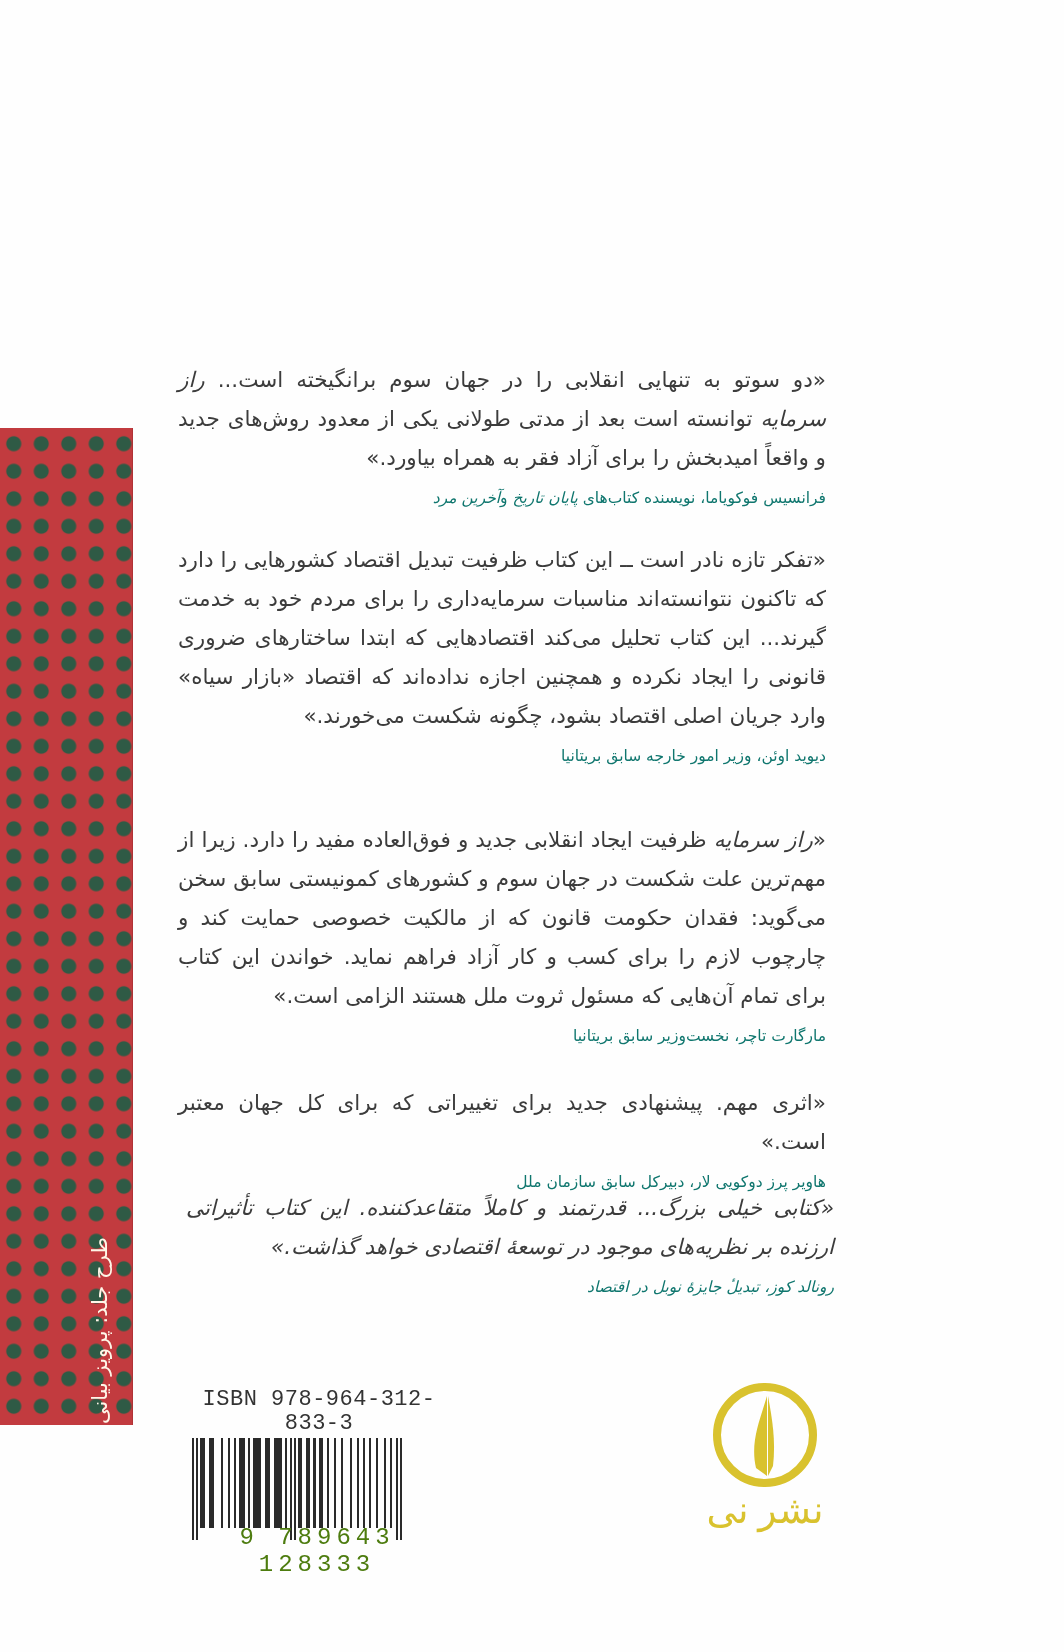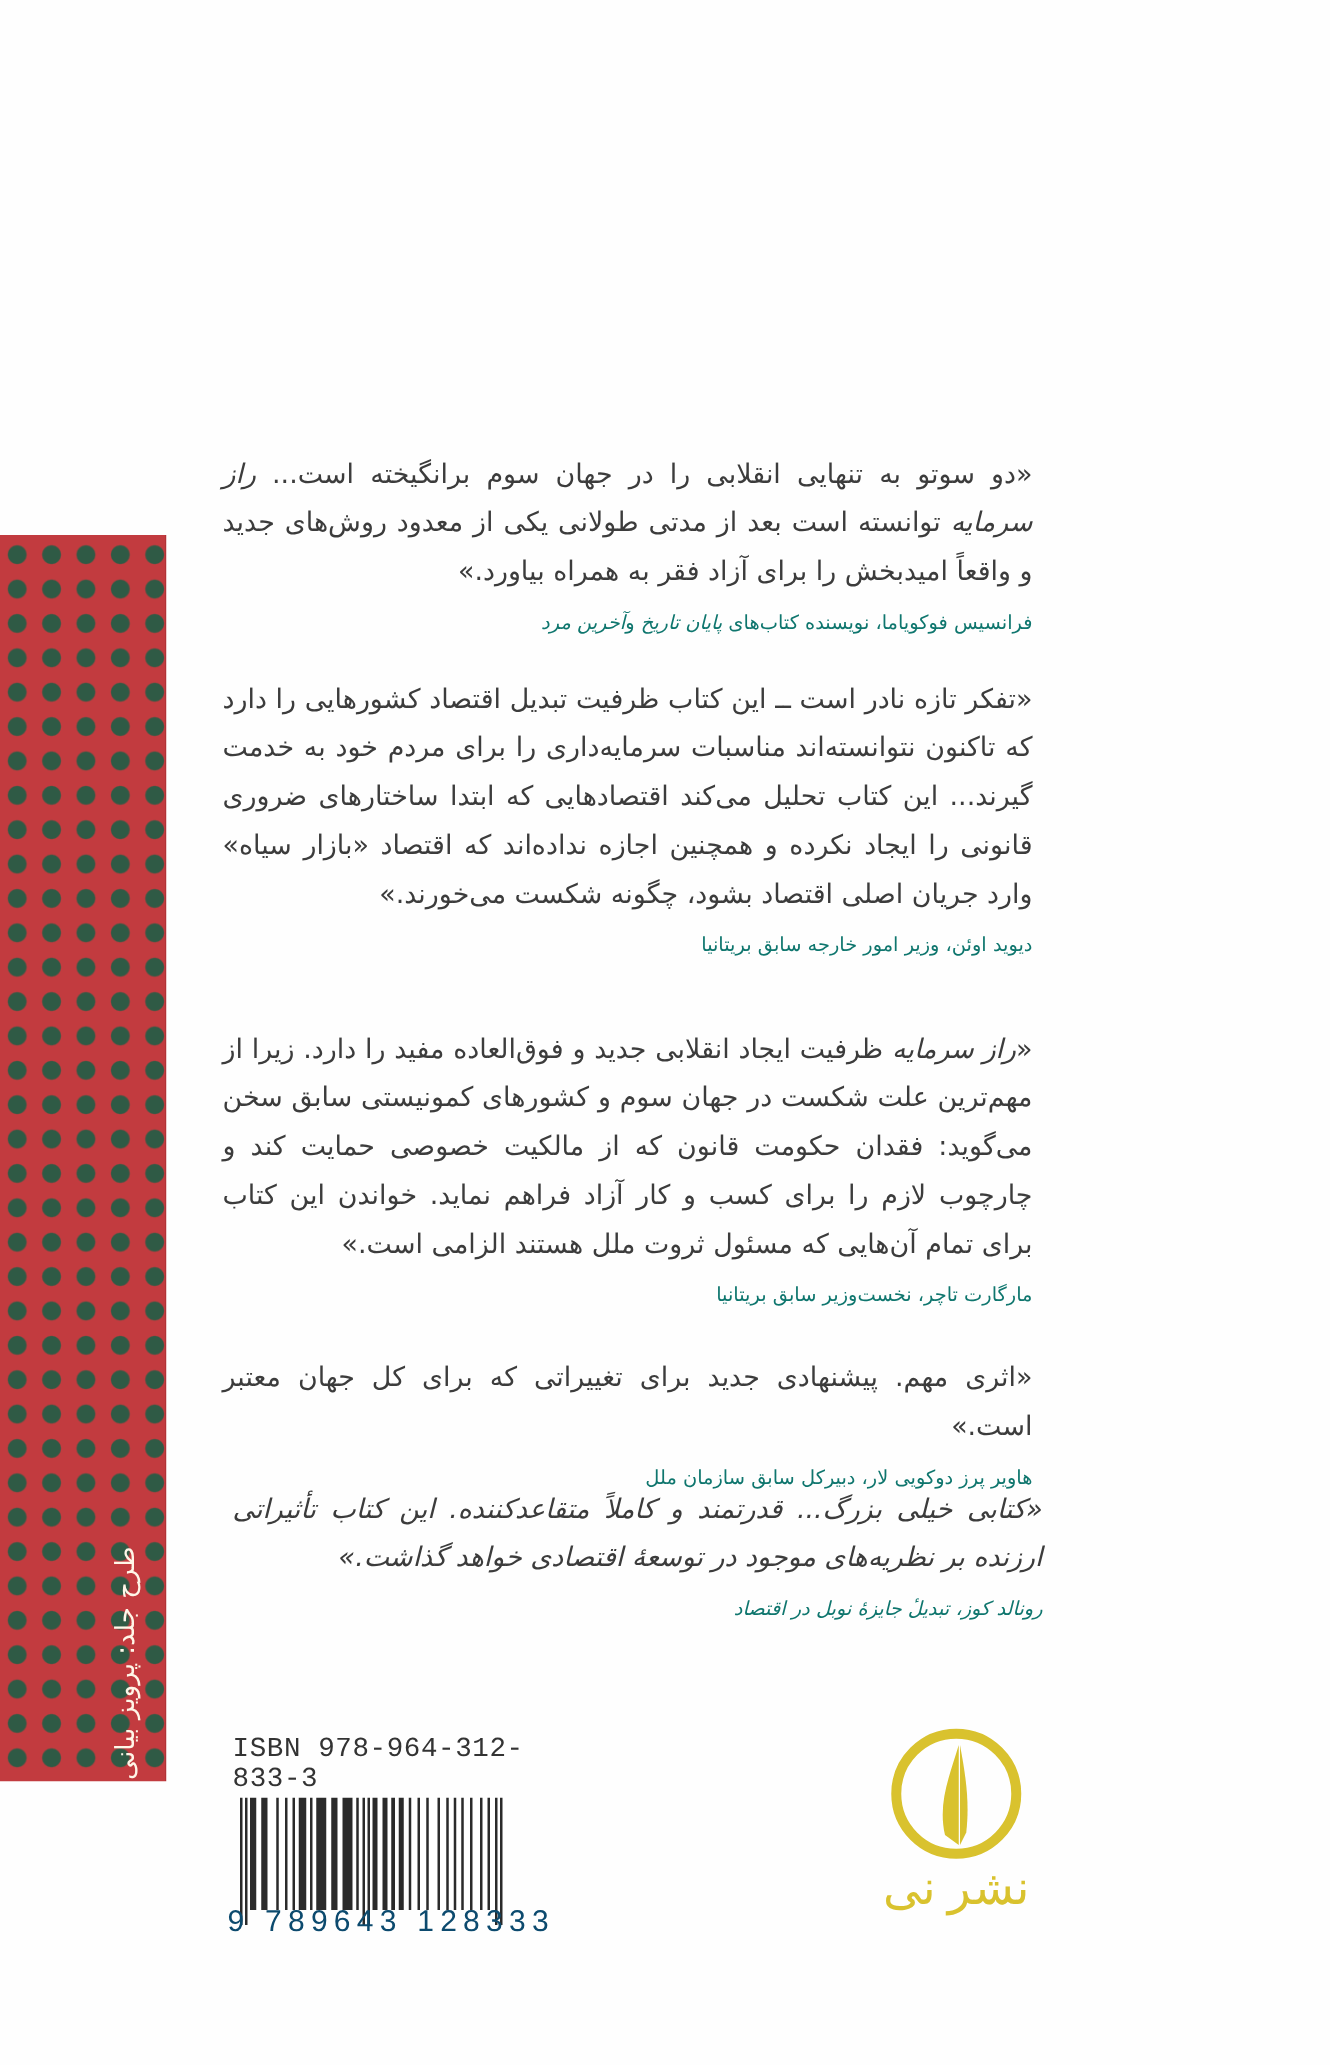--- a/index.html
+++ b/index.html
@@ -65,20 +65,21 @@
     .q3 { position: absolute; top: 820px; left: 178px; width: 648px; }
     .q4 { position: absolute; top: 1083px; left: 178px; width: 648px; }
     .q5 { position: absolute; top: 1188px; left: 186px; width: 648px; font-style: italic; }
     .q-block { direction: rtl; }
 
     .barcode-area {
       position: absolute;
       left: 182px;
       top: 1388px;
       width: 270px;
+      text-align: center;
     }
     .isbn-label {
       font-family: "Liberation Mono", monospace;
       font-size: 22px;
       color: #333;
       letter-spacing: 0.5px;
       margin-left: 4px;
       line-height: 24px;
     }
     .publisher-logo {
@@ -161,21 +162,21 @@
       <rect x="175" y="0" width="2" height="90"></rect>
       <rect x="181" y="0" width="2" height="90"></rect>
       <rect x="187" y="0" width="2" height="90"></rect>
       <rect x="194" y="0" width="2" height="90"></rect>
       <rect x="202" y="0" width="2" height="90"></rect>
       <rect x="208" y="0" width="2" height="90"></rect>
       <rect x="214" y="0" width="2" height="102"></rect>
       <rect x="218" y="0" width="2" height="102"></rect>
     </g>
   </svg>
-  <div style="font-family:Liberation Sans, sans-serif;font-size:24px;color:#0c4a6e;letter-spacing:5px;margin-top:-16px;">9 789643 128333</div>
+  <div style="font-family:Liberation Mono, monospace;font-size:24px;color:#4d7c0f;letter-spacing:5px;margin-top:-16px;">9 789643 128333</div>
 </div>
 
 <div class="publisher-logo">
   <svg width="110" height="110" viewBox="0 0 110 110">
     <circle cx="55" cy="55" r="48" fill="none" stroke="#d9c22e" stroke-width="8"></circle>
     <path d="M57 16 C 50 40, 40 62, 46 88 L 57 96 Z" fill="#d9c22e"></path>
     <path d="M58 16 L 58 96 L 63 86 C 66 60, 62 38, 58 16 Z" fill="#d9c22e"></path>
   </svg>
 </div>
 <div class="publisher-name">نشر نی</div>

